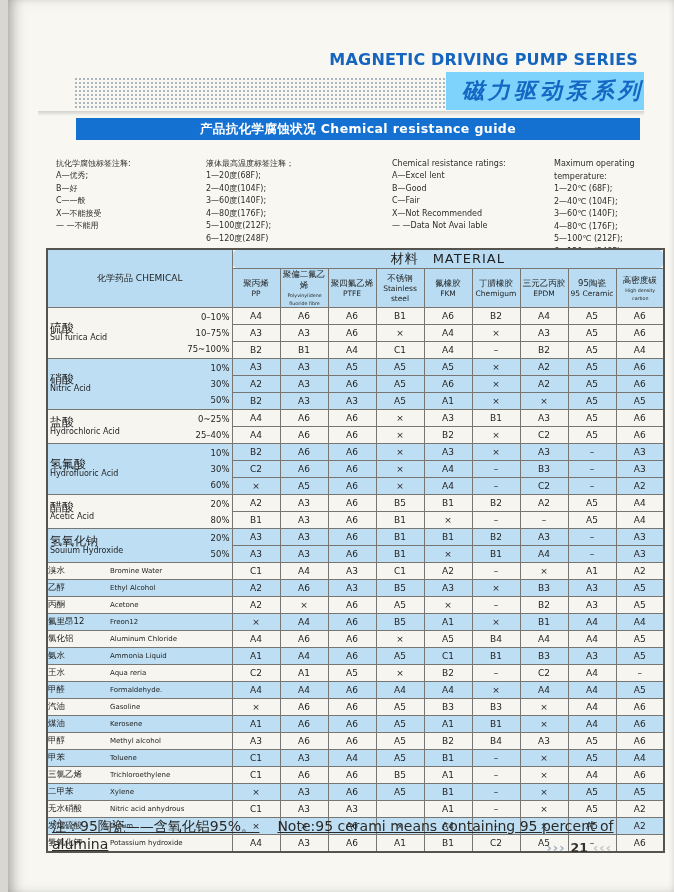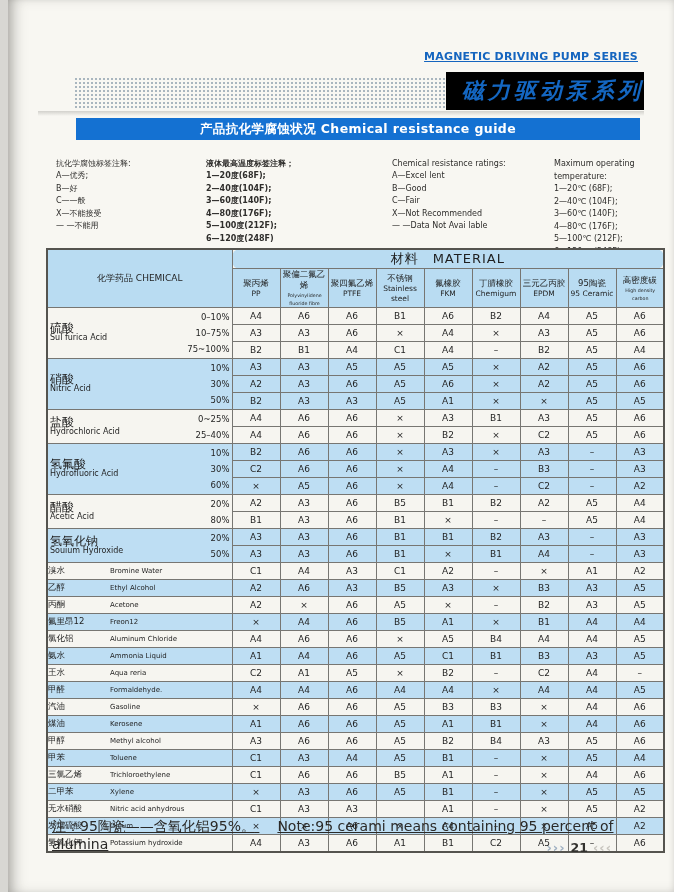--- a/index.html
+++ b/index.html
@@ -9,48 +9,48 @@
     font-family:"DejaVu Sans","Liberation Sans",sans-serif;
     -webkit-font-smoothing:antialiased;
   }
   .page{
     position:absolute;left:8px;top:0;width:666px;height:892px;
     background:#f8f7f2;
     box-shadow:inset 10px 0 16px -8px rgba(60,58,55,.55), inset -3px 0 6px -3px rgba(60,58,55,.18);
   }
   .header-en{
     position:absolute;top:50px;right:36px;
-    color:#1565bf;font-size:11px;font-weight:bold;letter-spacing:.2px;text-decoration:underline;
+    color:#1565bf;font-size:16px;font-weight:bold;letter-spacing:.2px;
   }
   .dot-band{
     position:absolute;top:77px;left:66px;right:34px;height:31px;
     background-image:radial-gradient(#a9b6bf 0.8px, rgba(0,0,0,0) 0.9px);
     background-size:4px 4px;
   }
   .band-rule{
     position:absolute;top:111px;left:30px;right:30px;height:5px;
     background:linear-gradient(#d2d1cc,rgba(210,209,204,0));
   }
   .title-cn{
     position:absolute;top:72px;right:30px;height:38px;line-height:38px;
-    background:#000000;padding-left:16px;
+    background:#7dd3fc;padding-left:16px;
     color:#1467c2;font-size:22px;font-weight:bold;font-style:italic;letter-spacing:4px;
   }
   .banner{
     position:absolute;top:118px;left:68px;right:34px;height:22px;line-height:22px;
     background:#1471d2;color:#ffffff;text-align:center;
     font-size:12.5px;font-weight:bold;letter-spacing:.4px;
   }
   .legend{
     position:absolute;top:157px;left:48px;right:30px;
     display:flex;color:#2e2d2b;font-size:8px;
   }
   .legend .col{line-height:12.6px;}
   .legend .col1{width:150px;}
-  .legend .col2{width:150px;font-weight:bold;}
+  .legend .col2{width:150px;}
   .legend .col3{width:162px;margin-left:36px;}
   .legend .col4{flex:1;}
   .legend .ltitle{line-height:13px;}
   
   table.resist{
     position:absolute;top:248px;left:38px;width:617px;
     border-collapse:collapse;table-layout:fixed;
     font-size:9px;color:#1f1f1f;
   }
   table.resist col.c-chem{width:185px;}

